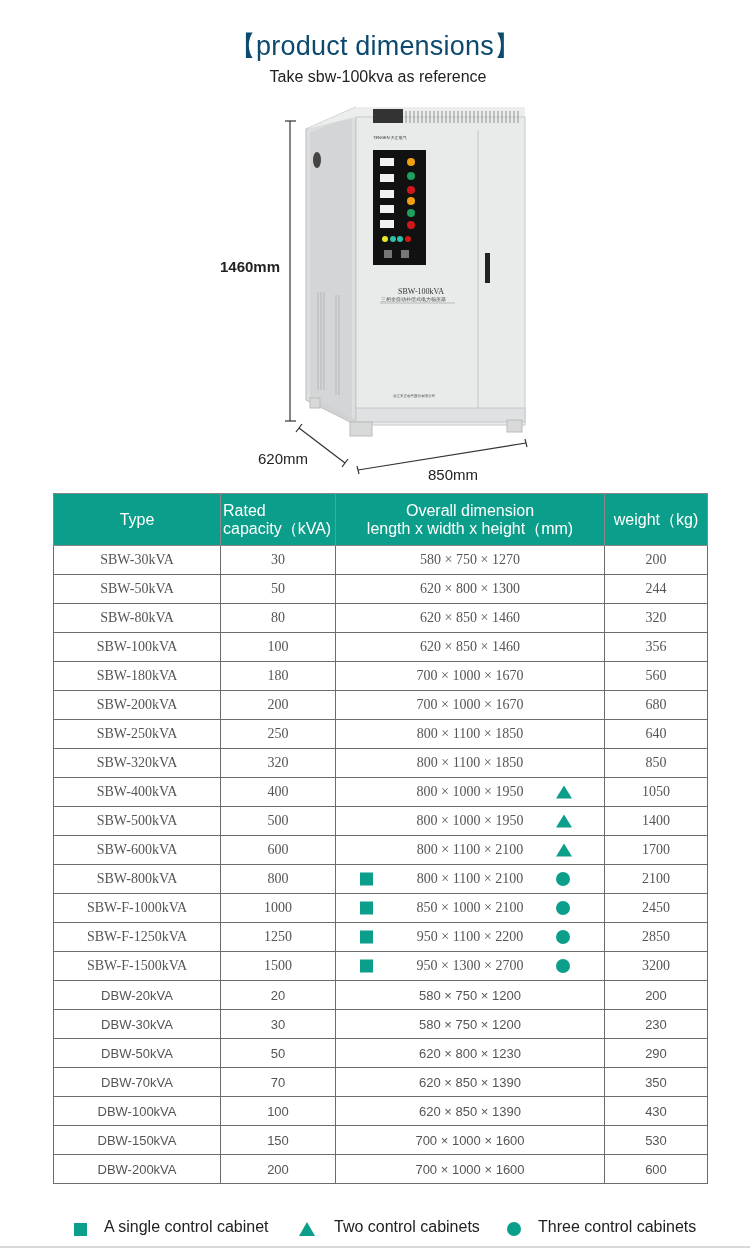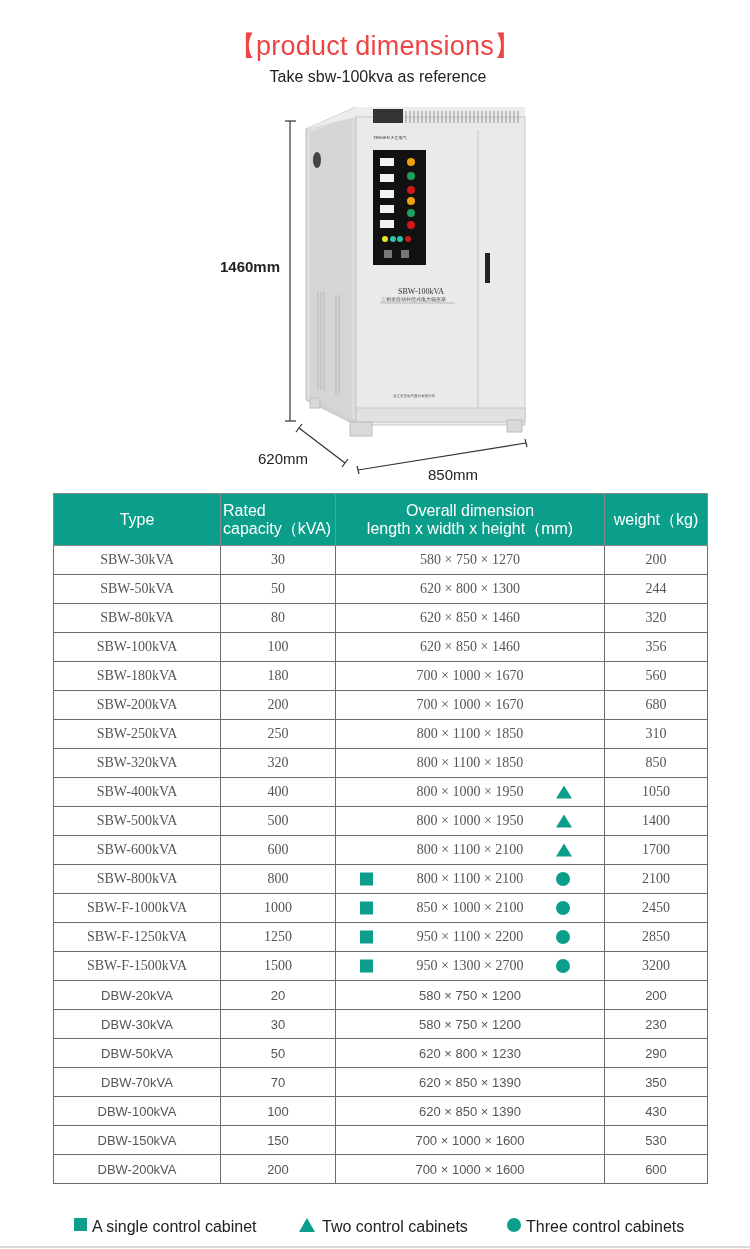--- a/index.html
+++ b/index.html
@@ -3,21 +3,21 @@
 <meta charset="utf-8">
 <style>
   * { box-sizing: border-box; margin: 0; padding: 0; }
   body {
     width: 750px; height: 1249px; background: #ffffff; overflow: hidden;
     font-family: "Liberation Sans", "DejaVu Sans", sans-serif; color: #222;
     position: relative;
   }
   .title {
     position: absolute; top: 28px; left: 0; width: 750px; text-align: center;
-    font-size: 27px; color: #ef4444; letter-spacing: 0.2px;
+    font-size: 27px; color: #0c4a6e; letter-spacing: 0.2px;
   }
   .subtitle {
     position: absolute; top: 68px; left: 0; width: 756px; text-align: center;
     font-size: 16px; color: #222;
   }
   
   .figure { position: absolute; left: 0; top: 100px; width: 750px; height: 390px; }
   .dim-label { position: absolute; font-size: 15px; color: #222; }
   
   .spec-table {
@@ -36,21 +36,21 @@
   .spec-table tr.dbw td { font-family: Liberation Sans, sans-serif; font-size: 13px; color: #555; }
   .th-left { text-align: left; margin-top: 24px; }
   .mark { position: absolute; top: 50%; transform: translateY(-50%); }
   .mark-square { width: 13px; height: 13px; background: #0b9e8a; left: 24px; }
   .mark-tri { width: 0; height: 0; border-left: 8px solid transparent; border-right: 8px solid transparent; border-bottom: 13px solid #0b9e8a; left: 220px; }
   .mark-circle { width: 14px; height: 14px; border-radius: 50%; background: #0b9e8a; left: 220px; }
   .legend {
     position: absolute; top: 1218px; left: 0; width: 750px; height: 24px;
     font-size: 16px; color: #222;
   }
-  .legend-item { position: absolute; top: 0; display: flex; align-items: flex-start; }
+  .legend-item { position: absolute; top: 0; display: flex; align-items: flex-end; gap: 12px; }
   .lg-sq { width: 13px; height: 13px; background: #0b9e8a; margin-right: 5px; }
   .lg-tri { width: 0; height: 0; border-left: 8px solid transparent; border-right: 8px solid transparent; border-bottom: 14px solid #0b9e8a; margin-right: 7px; }
   .lg-ci { width: 14px; height: 14px; border-radius: 50%; background: #0b9e8a; margin-right: 5px; }
   .bottom-rule { position: absolute; left: 0; top: 1246px; width: 750px; height: 2px; background: #d9d9d9; }
 </style>
 </head>
 <body>
 
 <div class="title">【product dimensions】</div>
 <div class="subtitle">Take sbw-100kva as reference</div>
@@ -217,21 +217,21 @@
       <tr>
         <td>SBW-200kVA</td>
         <td>200</td>
         <td><span>700 × 1000 × 1670</span></td>
         <td>680</td>
       </tr>
       <tr>
         <td>SBW-250kVA</td>
         <td>250</td>
         <td><span>800 × 1100 × 1850</span></td>
-        <td>310</td>
+        <td>640</td>
       </tr>
       <tr>
         <td>SBW-320kVA</td>
         <td>320</td>
         <td><span>800 × 1100 × 1850</span></td>
         <td>850</td>
       </tr>
       <tr>
         <td>SBW-400kVA</td>
         <td>400</td>

